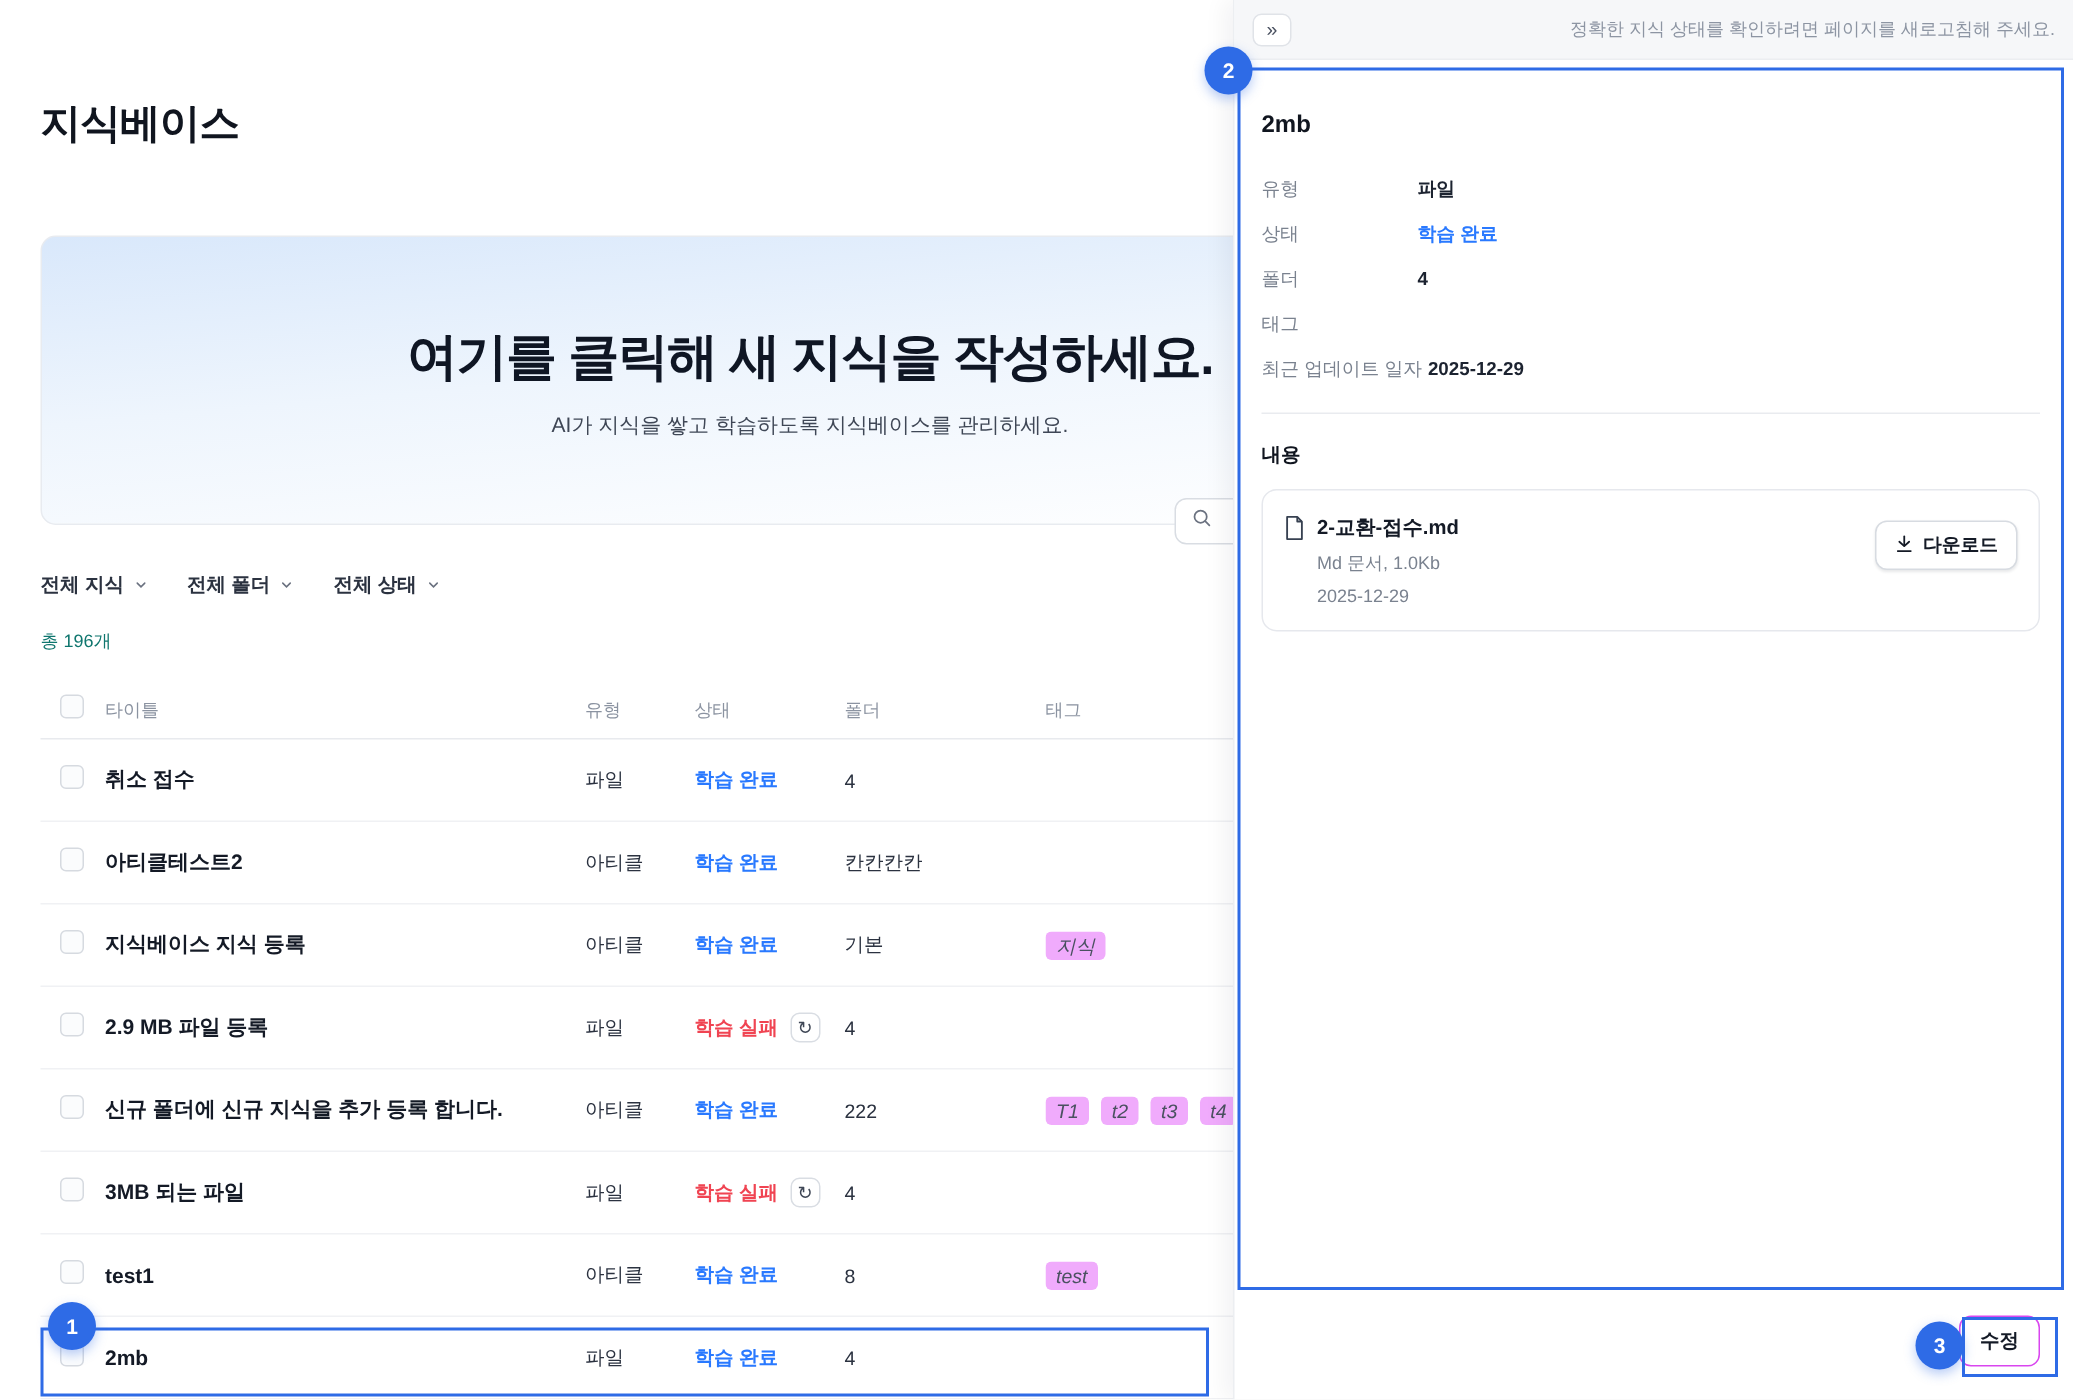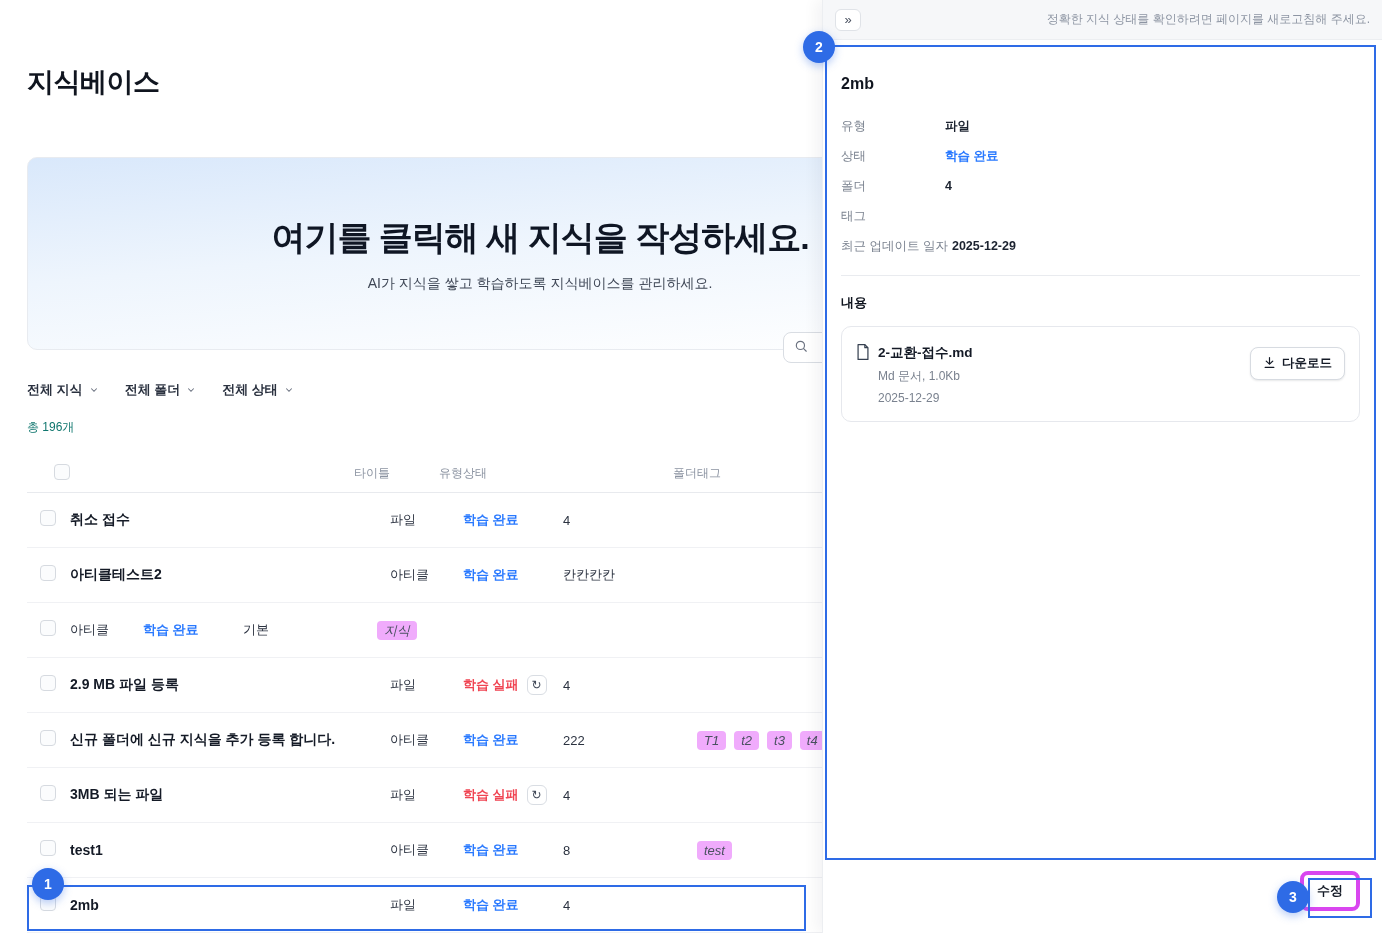--- a/index.html
+++ b/index.html
@@ -17,21 +17,21 @@
   .searchbox { position:absolute; left:783px; top:332px; width:260px; height:31px; border:1px solid #d9dde3; border-radius:8px;
                display:flex; align-items:center; padding:0 10px; gap:6px; background:#fff; }
   .searchbox input { border:none; outline:none; flex:1; font-size:13px; background:transparent; }
 
   .filters { position:absolute; left:27px; top:381px; display:flex; gap:26px; }
   .filter { display:flex; align-items:center; gap:6px; font-size:13px; font-weight:600; color:#2b3240; cursor:pointer; }
 
   .total { position:absolute; left:27px; top:419px; font-size:12px; color:#0f766e; }
 
   .table { position:absolute; left:27px; top:455px; width:1328px; }
-  .thead { display:flex; align-items:center; height:38px; border-bottom:1px solid #e8eaee;text-align:right; }
+  .thead { display:flex; align-items:center; height:38px; border-bottom:1px solid #e8eaee; }
   .trow  { display:flex; align-items:center; height:55px; border-bottom:1px solid #f0f1f4; }
   .c-cb { width:43px; padding-left:13px; }
   .c-title { width:320px; font-weight:700; font-size:14px; color:#141a26; }
   .c-type { width:73px; font-size:13px; color:#2b3240; }
   .c-status { width:100px; display:flex; align-items:center; gap:8px; font-size:13px; font-weight:700; }
   .c-folder { width:134px; font-size:13px; color:#2b3240; }
   .c-tags { flex:1; display:flex; gap:8px; align-items:center; overflow:hidden; }
   .thead .c-title, .thead .c-type, .thead .c-status, .thead .c-folder, .thead .c-tags
         { font-weight:500; color:#8b93a1; font-size:12px; }
   .success { color:var(--link); }
@@ -59,21 +59,21 @@
   .pvalue.link { color:var(--link); font-weight:700; cursor:pointer; }
   .divider { height:1px; background:#e9ebef; margin:14px 0 18px; }
   .content-heading { font-size:13px; font-weight:800; color:#10151f; }
   .file-card { margin-top:14px; border:1px solid #e6e8ed; border-radius:10px; padding:16px 14px; display:flex; align-items:flex-start; gap:8px; }
   .file-icon { margin-top:1px; }
   .file-info { flex:1; }
   .file-name { font-size:13.5px; font-weight:700; color:#141a26; }
   .file-meta, .file-date { margin-top:6px; font-size:12px; color:#7a828f; }
   .download-btn { display:flex; align-items:center; gap:6px; border:1px solid #d7dbe1; background:#fff; border-radius:8px; padding:7px 12px;
                   font-size:12.5px; font-weight:700; color:#141a26; cursor:pointer; box-shadow:0 1px 2px rgba(18,26,43,.10); margin-top:4px; }
-  .edit-btn { position:absolute; right:22px; bottom:22px; border:4px solid #d946ef; background:#fff; border-radius:8px; padding:7px 13px;
+  .edit-btn { position:absolute; right:22px; bottom:22px; border:1px solid #d946ef; background:#fff; border-radius:8px; padding:7px 13px;
               font-size:13px; font-weight:700; color:#141a26; cursor:pointer; }
   .edit-highlight { position:absolute; right:10px; bottom:15px; width:64px; height:40px; border:2px solid var(--accent); pointer-events:none; }
 
   .ann { position:absolute; width:32px; height:32px; border-radius:50%; background:var(--accent); color:#fff; font-size:14px; font-weight:700;
          display:flex; align-items:center; justify-content:center; z-index:40; box-shadow:0 3px 8px rgba(46,107,230,.35); }
 </style>
 </head>
 <body>
 
 <div class="stage">
@@ -147,20 +147,21 @@
     <span class="c-status">
       <span class="success">학습 완료</span>
 
     </span>
     <span class="c-folder">칸칸칸칸</span>
     <span class="c-tags"></span>
   </div>
 
   <div class="trow">
     <span class="c-cb"><span class="checkbox"></span></span>
+    <span class="c-title">지식베이스 지식 등록</span>
     <span class="c-type">아티클</span>
     <span class="c-status">
       <span class="success">학습 완료</span>
 
     </span>
     <span class="c-folder">기본</span>
     <span class="c-tags">
             <span class="chip">지식</span>
           </span>
   </div>

